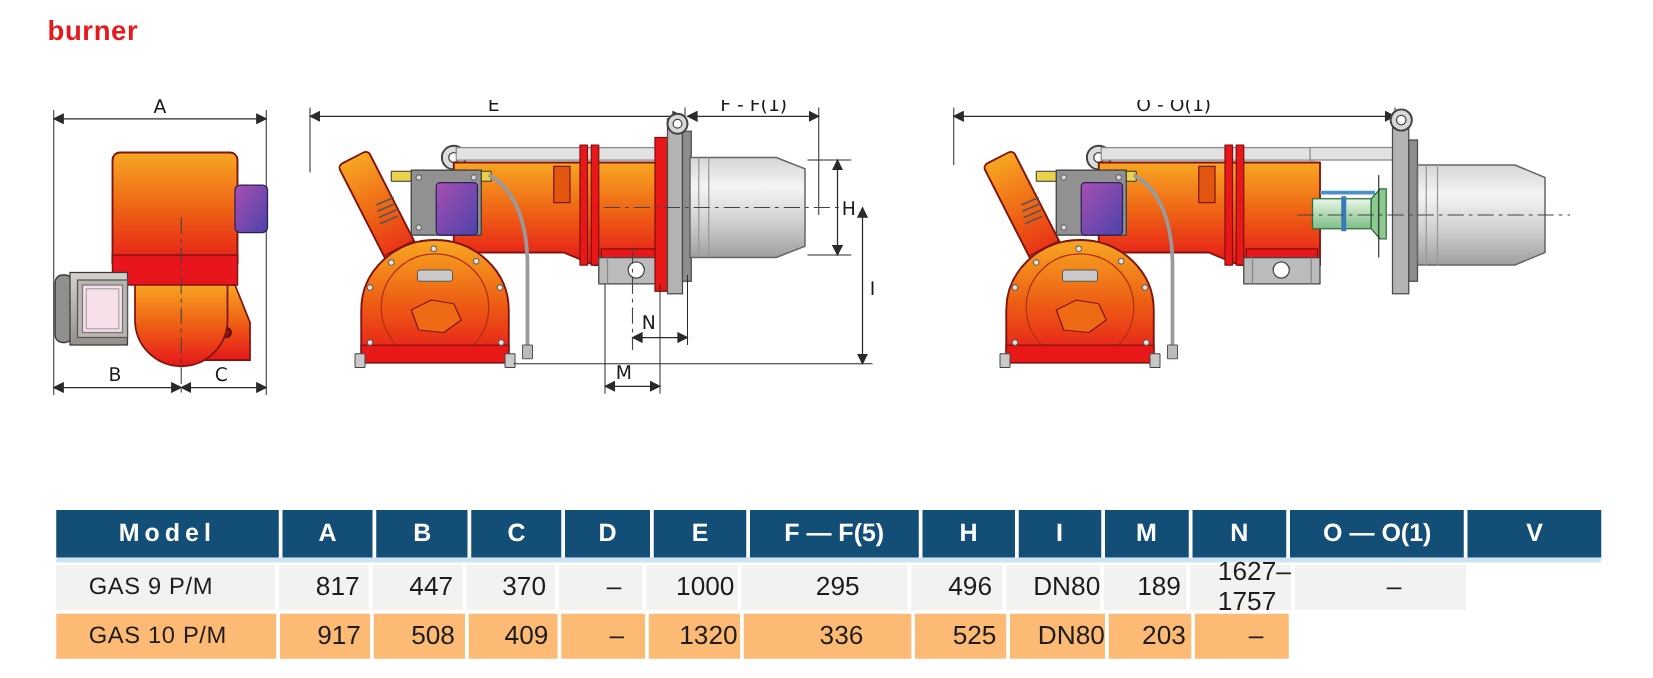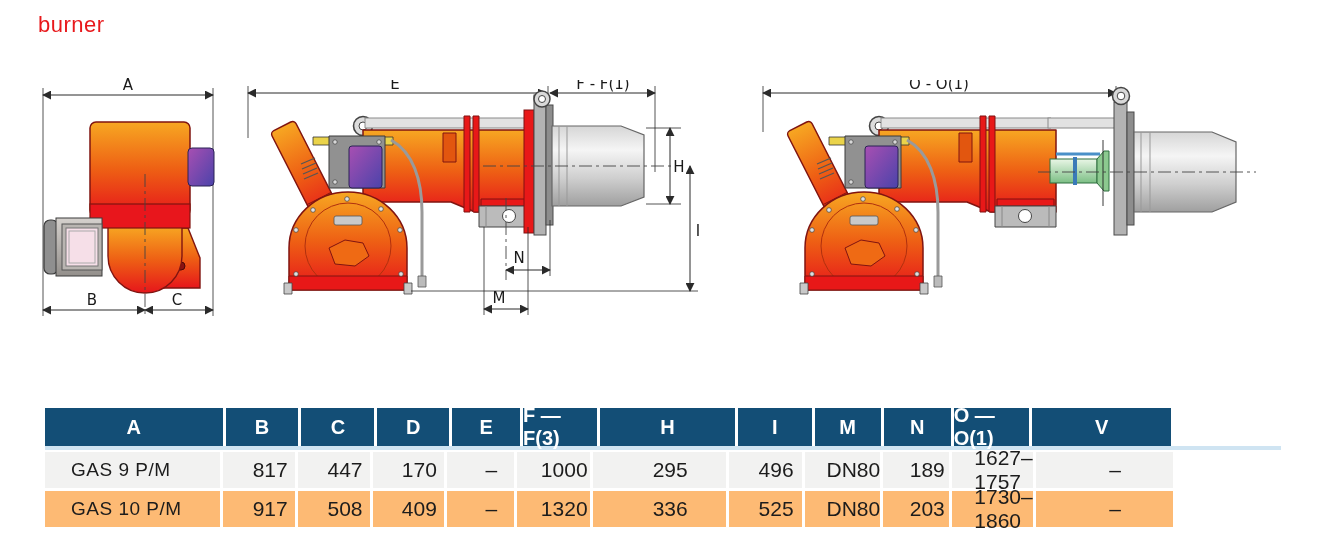--- a/index.html
+++ b/index.html
@@ -1,18 +1,18 @@
 <!DOCTYPE html>
 <html><head>
 <meta charset="utf-8">
 <style>
   html,body{margin:0;padding:0;background:#ffffff;}
   .page{position:relative;width:1322px;height:542px;background:#fff;overflow:hidden;
         font-family:"Liberation Sans",sans-serif;}
-  .title{position:absolute;left:38px;top:12px;font-size:22px;font-weight:normal;
+  .title{position:absolute;left:38px;top:12px;font-size:22px;font-weight:bold;
          color:#e8191c;letter-spacing:0.5px;}
   svg.drw{position:absolute;}
   .dlab{font-family:"DejaVu Sans",sans-serif;font-size:15px;fill:#1a1a1a;text-anchor:middle;}
   .dimln{stroke:#2a2a2a;stroke-width:1;fill:none;}
   .extln{stroke:#2a2a2a;stroke-width:0.8;fill:none;}
   .cline{stroke:#444;stroke-width:0.9;fill:none;stroke-dasharray:13 4 3 4;}
 
   
   .spec-table{position:absolute;left:45px;top:408px;width:1236px;}
   .trow{display:grid;column-gap:3px;
@@ -234,57 +234,57 @@
     </g>
 
     <polygon points="378,52 456,52 480,62 480,122 456,132 378,132" fill="url(#gTube)" stroke="#666" stroke-width="1.2"></polygon>
     <line x1="385" y1="52" x2="385" y2="132" stroke="#999"></line>
     <line x1="394" y1="52" x2="394" y2="132" stroke="#999"></line>
     <line class="cline" x1="282" y1="92" x2="500" y2="92"></line>
   </svg>
 
   <div class="spec-table">
     <div class="trow hdr">
+      <div class="th model">Model</div>
       <div class="th">A</div>
       <div class="th">B</div>
       <div class="th">C</div>
       <div class="th">D</div>
       <div class="th">E</div>
-      <div class="th">F — F(3)</div>
+      <div class="th">F — F(5)</div>
       <div class="th">H</div>
       <div class="th">I</div>
       <div class="th">M</div>
       <div class="th">N</div>
       <div class="th">O — O(1)</div>
       <div class="th">V</div>
     </div>
     <div class="strip"></div>
     <div class="trow r1">
       <div class="td model">GAS 9 P/M</div>
       <div class="td">817</div>
       <div class="td">447</div>
-      <div class="td">170</div>
+      <div class="td">370</div>
       <div class="td">–</div>
       <div class="td">1000</div>
       <div class="td">295</div>
       <div class="td">496</div>
       <div class="td">DN80</div>
       <div class="td">189</div>
       <div class="td">1627–1757</div>
       <div class="td">–</div>
     </div>
     <div class="trow r2">
       <div class="td model">GAS 10 P/M</div>
       <div class="td">917</div>
       <div class="td">508</div>
       <div class="td">409</div>
       <div class="td">–</div>
       <div class="td">1320</div>
       <div class="td">336</div>
       <div class="td">525</div>
       <div class="td">DN80</div>
       <div class="td">203</div>
-      <div class="td">1730–1860</div>
       <div class="td">–</div>
     </div>
   </div>
 
 </div>
 
 </body></html>

